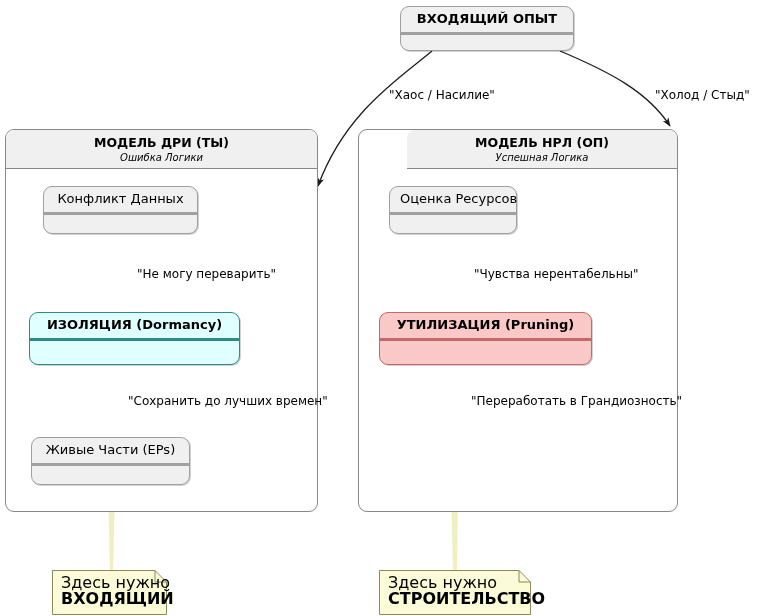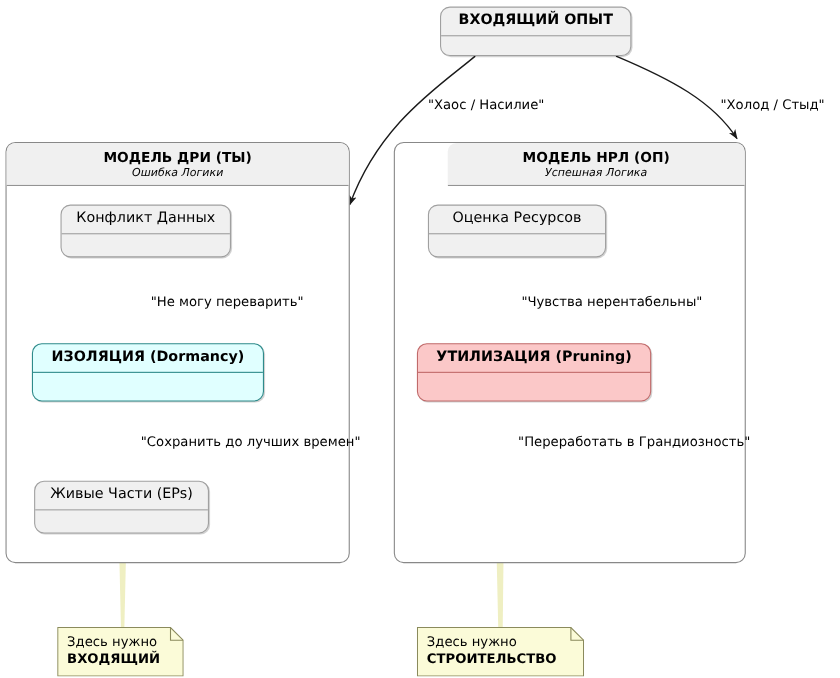--- a/index.html
+++ b/index.html
@@ -42,21 +42,21 @@
   
   .node{
     position:absolute;box-sizing:border-box;
     border:1px solid #A0A0A0;
     border-radius:9px;
     background:#F0F0F0;
     box-shadow:1px 1px 0 rgba(0,0,0,0.18);
   }
   .node .n-title{
     box-sizing:border-box;
-    border-bottom:1px solid #22c55e;
+    border-bottom:3px solid #22c55e;
     text-align:center;
     padding:4px 10px 5px 10px;
     font-size:13px;color:#000;line-height:16px;white-space:nowrap;
   }
   .node .n-body{height:20px;}
 
   .node.plain{background:#F0F0F0;border-color:#A0A0A0;}
   .node.plain .n-title{border-bottom-color:#A0A0A0;}
 
   .node.strong .n-title{font-weight:bold;font-size:13px;}
@@ -68,21 +68,21 @@
   .node.pink .n-title{border-bottom-color:#C06A6A;}
 
   
   .note{
     position:absolute;
     box-sizing:border-box;
   }
   .note .note-text{
     position:absolute;left:0;top:0;
     padding:5px 12px 5px 9px;
-    font-size:12px;line-height:16px;color:#000;white-space:nowrap;
+    font-size:16px;line-height:16px;color:#000;white-space:nowrap;
   }
   .note .l1{font-weight:normal;}
   .note .l2{font-weight:bold;}
 
   
   .elabel{
     position:absolute;
     font-size:12px;color:#000;white-space:nowrap;line-height:14px;
     background:transparent;
   }
@@ -124,21 +124,21 @@
     <div class="elabel" style="left:655px;top:88px;">"Холод / Стыд"</div>
 
     <div class="pkg" style="left:5px;top:129px;width:313px;height:383px;">
       <div class="pkg-head" style="height:39px;">
         <div class="pkg-title">МОДЕЛЬ ДРИ (ТЫ)</div>
         <div class="pkg-sub">Ошибка Логики</div>
       </div>
       <div class="pkg-body"></div>
     </div>
 
-    <div class="node plain" style="left:55px;top:186px;width:155px;height:48px;">
+    <div class="node plain" style="left:43px;top:186px;width:155px;height:48px;">
       <div class="n-title">Конфликт Данных</div>
       <div class="n-body"></div>
     </div>
 
     <div class="elabel" style="left:137px;top:267px;">"Не могу переварить"</div>
 
     <div class="node cyan strong" style="left:29px;top:312px;width:211px;height:53px;">
       <div class="n-title">ИЗОЛЯЦИЯ (Dormancy)</div>
       <div class="n-body"></div>
     </div>
@@ -162,21 +162,21 @@
     </div>
 
     <div class="pkg" style="left:358px;top:129px;width:320px;height:383px;padding-left:48px;">
       <div class="pkg-head" style="height:39px;">
         <div class="pkg-title">МОДЕЛЬ НРЛ (ОП)</div>
         <div class="pkg-sub">Успешная Логика</div>
       </div>
       <div class="pkg-body"></div>
     </div>
 
-    <div class="node plain" style="left:389px;top:186px;width:162px;height:48px;">
+    <div class="node plain" style="left:389px;top:186px;width:128px;height:48px;">
       <div class="n-title">Оценка Ресурсов</div>
       <div class="n-body"></div>
     </div>
 
     <div class="elabel" style="left:474px;top:267px;">"Чувства нерентабельны"</div>
 
     <div class="node pink strong" style="left:379px;top:312px;width:213px;height:53px;">
       <div class="n-title">УТИЛИЗАЦИЯ (Pruning)</div>
       <div class="n-body"></div>
     </div>

